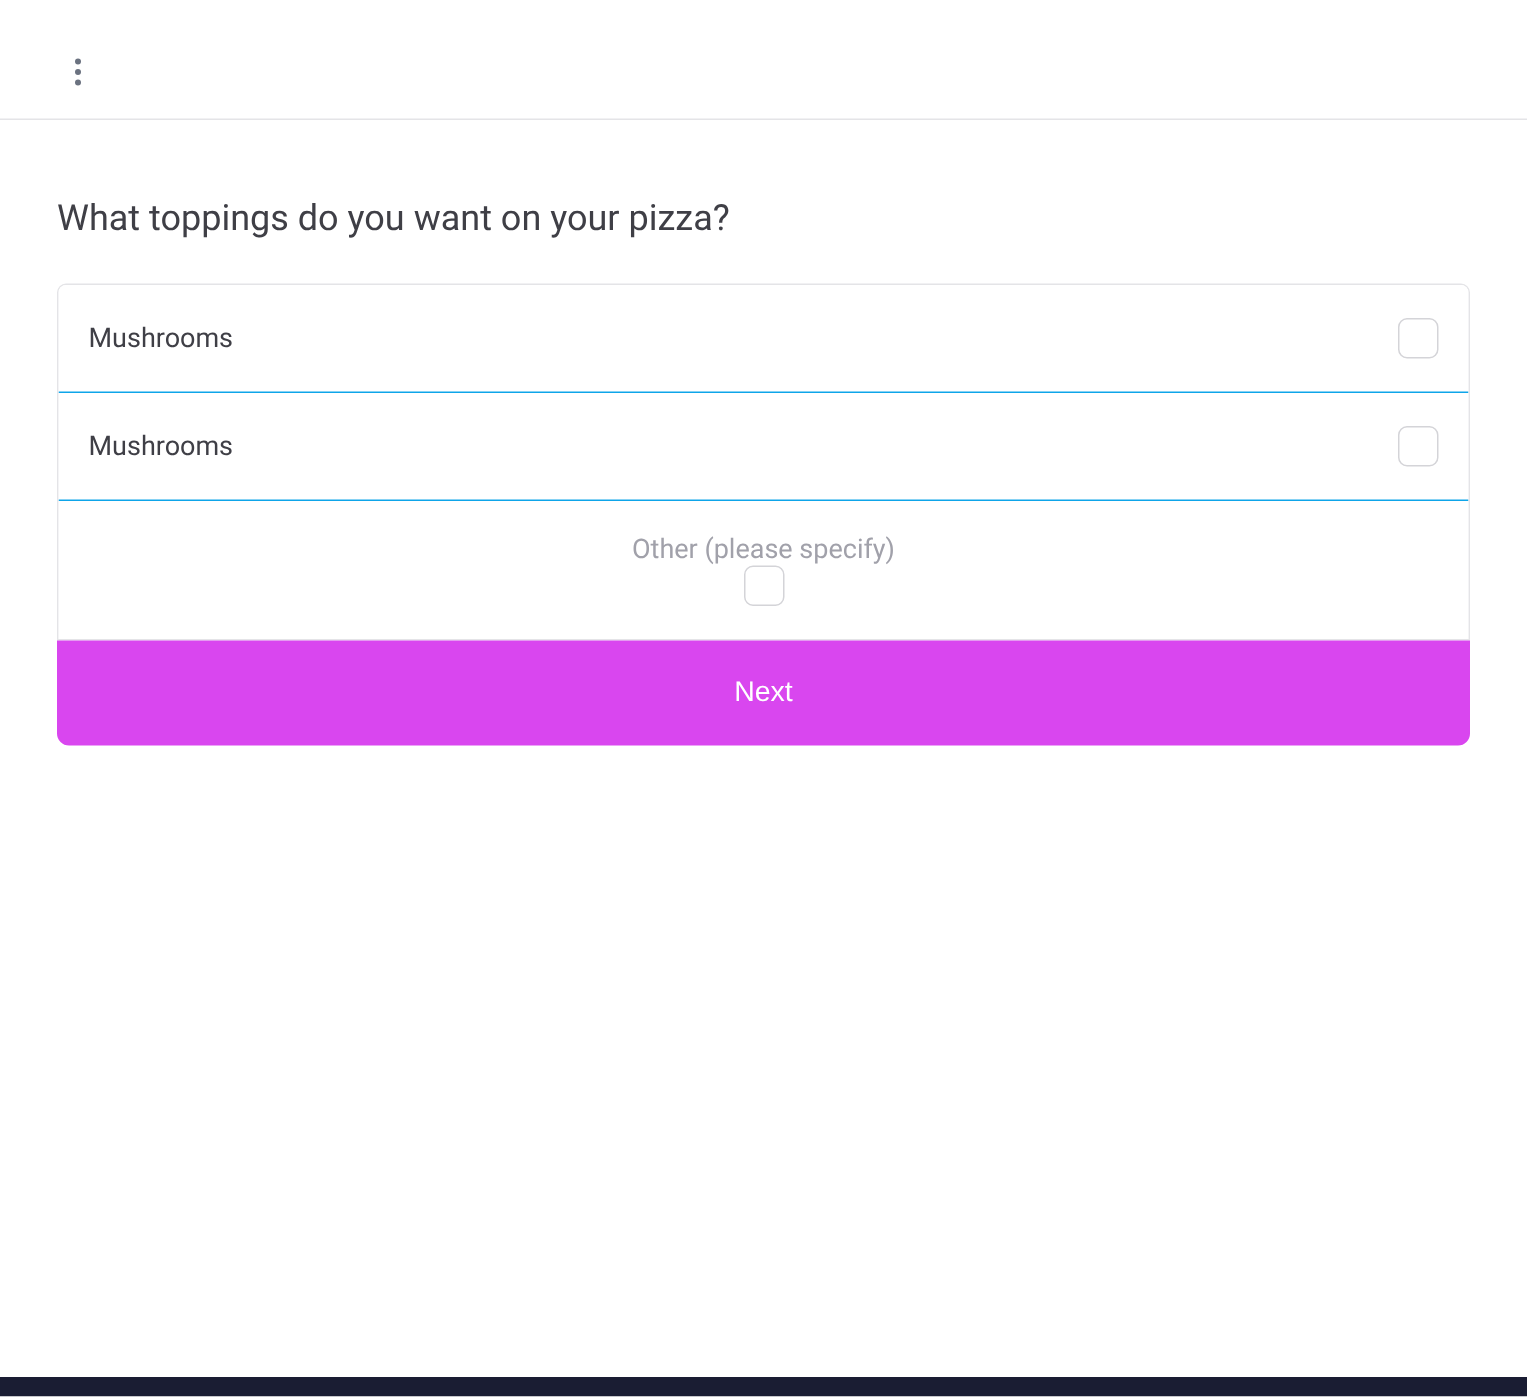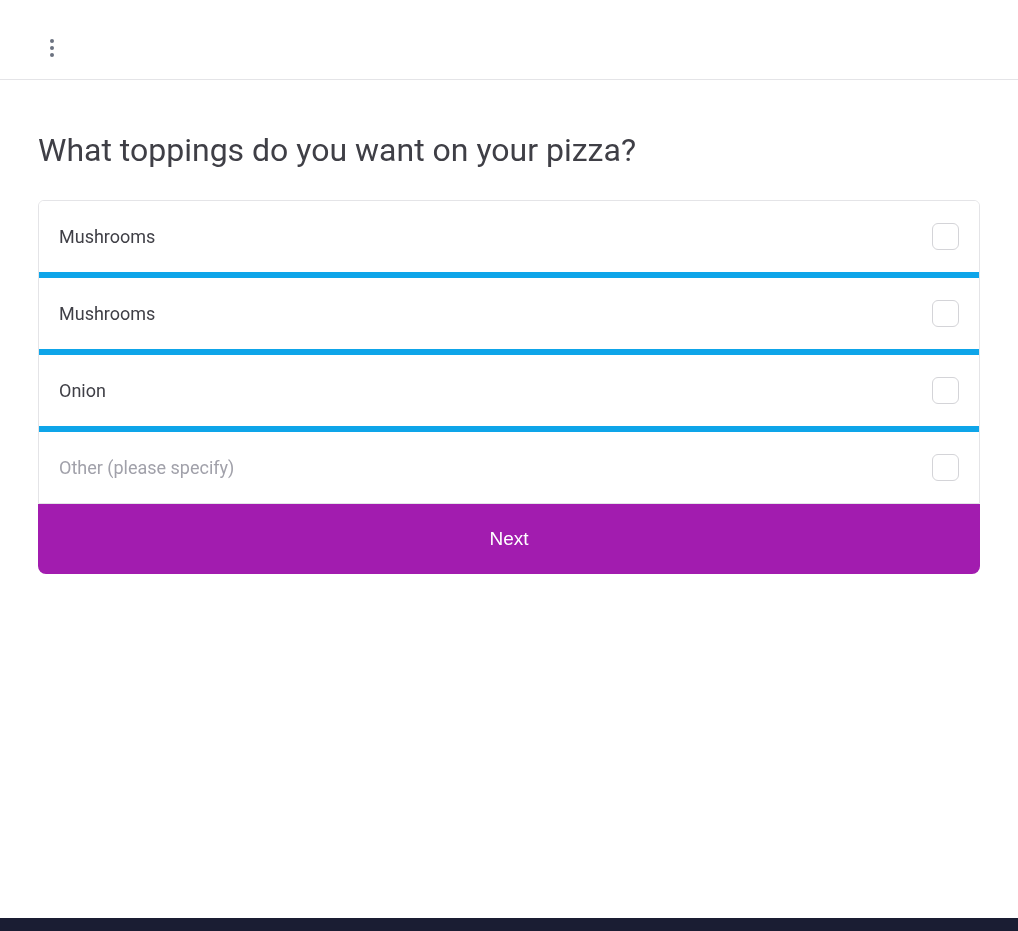--- a/index.html
+++ b/index.html
@@ -28,62 +28,63 @@
     .menu-dots span {
       width: 4px;
       height: 4px;
       background: #6b7280;
       border-radius: 50%;
     }
     .content {
       padding: 50px 38px 0 38px;
     }
     .question {
-      font-size: 32px;
+      font-size: 24px;
       font-weight: 400;
       color: #3f3f46;
       margin-bottom: 28px;
       line-height: 1.3;
     }
     .options {
       border: 1px solid #e4e4e7;
       border-radius: 6px 6px 0 0;
       overflow: hidden;
     }
     .option-row {
       display: flex;
       align-items: center;
       justify-content: space-between;
       padding: 22px 20px;
-      border-bottom: 6px solid #0ea5e9;
+      border-bottom: 1px solid #0ea5e9;
       cursor: pointer;
       background: #fff;
     }
     .option-row:last-child {
       border-bottom: none;
+      flex-direction: column;
     }
     .option-label {
       font-size: 18px;
       color: #3f3f46;
       font-weight: 400;
     }
     .option-label.muted {
       color: #a1a1aa;
     }
     .checkbox {
       width: 27px;
       height: 27px;
       border: 1px solid #d4d4d8;
       border-radius: 6px;
       background: #fff;
       flex-shrink: 0;
     }
     .next-button {
       width: 100%;
-      background: #a21caf;
+      background: #d946ef;
       color: #fff;
       border: none;
       font-size: 19px;
       font-weight: 500;
       padding: 24px 10px;
       border-radius: 0 0 8px 8px;
       cursor: pointer;
       text-align: center;
     }
     .bottom-bar {
@@ -112,24 +113,20 @@
   <div class="options">
     <div class="option-row">
       <span class="option-label">Mushrooms</span>
       <span class="checkbox"></span>
     </div>
     <div class="option-row">
       <span class="option-label">Mushrooms</span>
       <span class="checkbox"></span>
     </div>
     <div class="option-row">
-      <span class="option-label">Onion</span>
-      <span class="checkbox"></span>
-    </div>
-    <div class="option-row">
       <span class="option-label muted">Other (please specify)</span>
       <span class="checkbox"></span>
     </div>
   </div>
 
   <button class="next-button">Next</button>
 </div>
 
 <div class="bottom-bar"></div>
 

